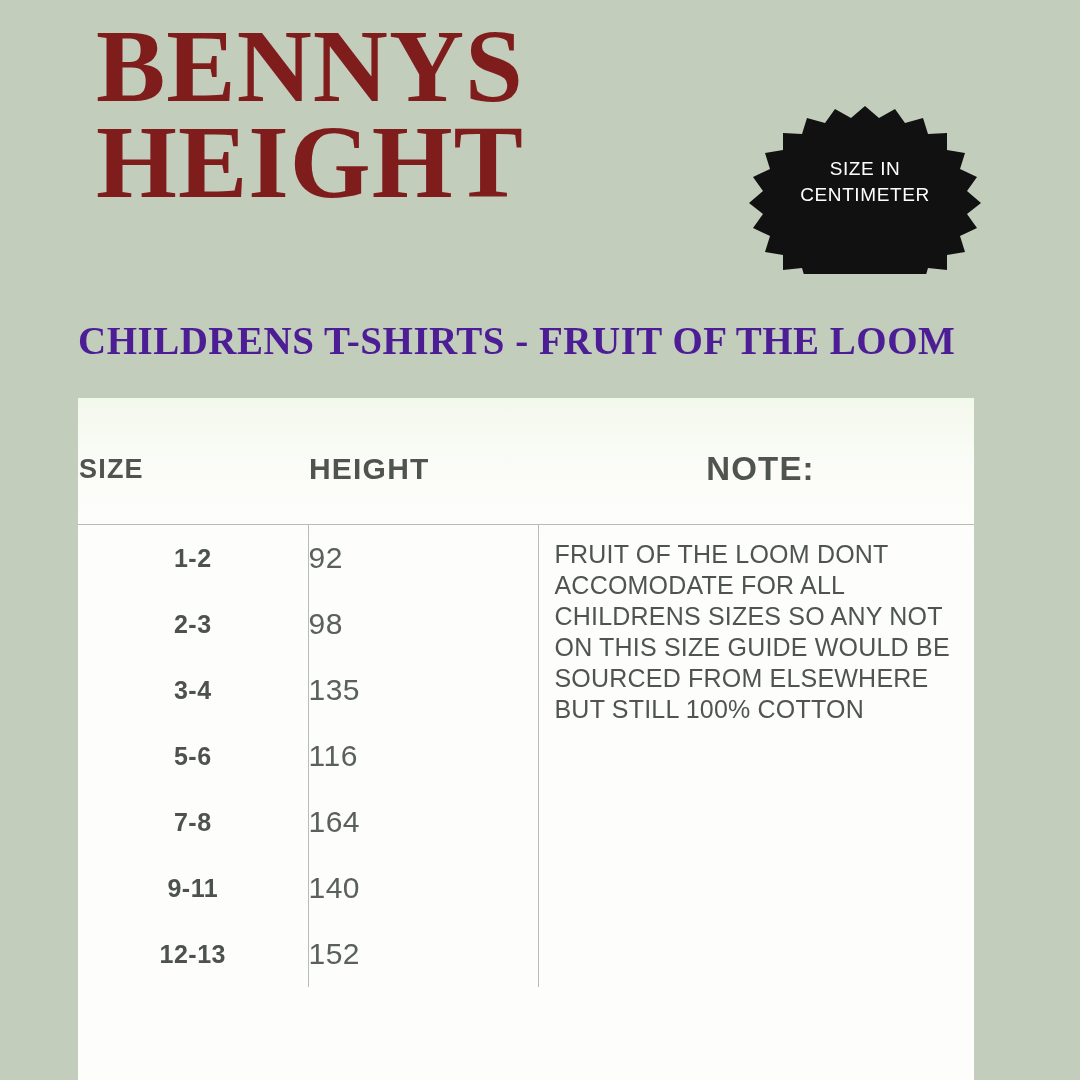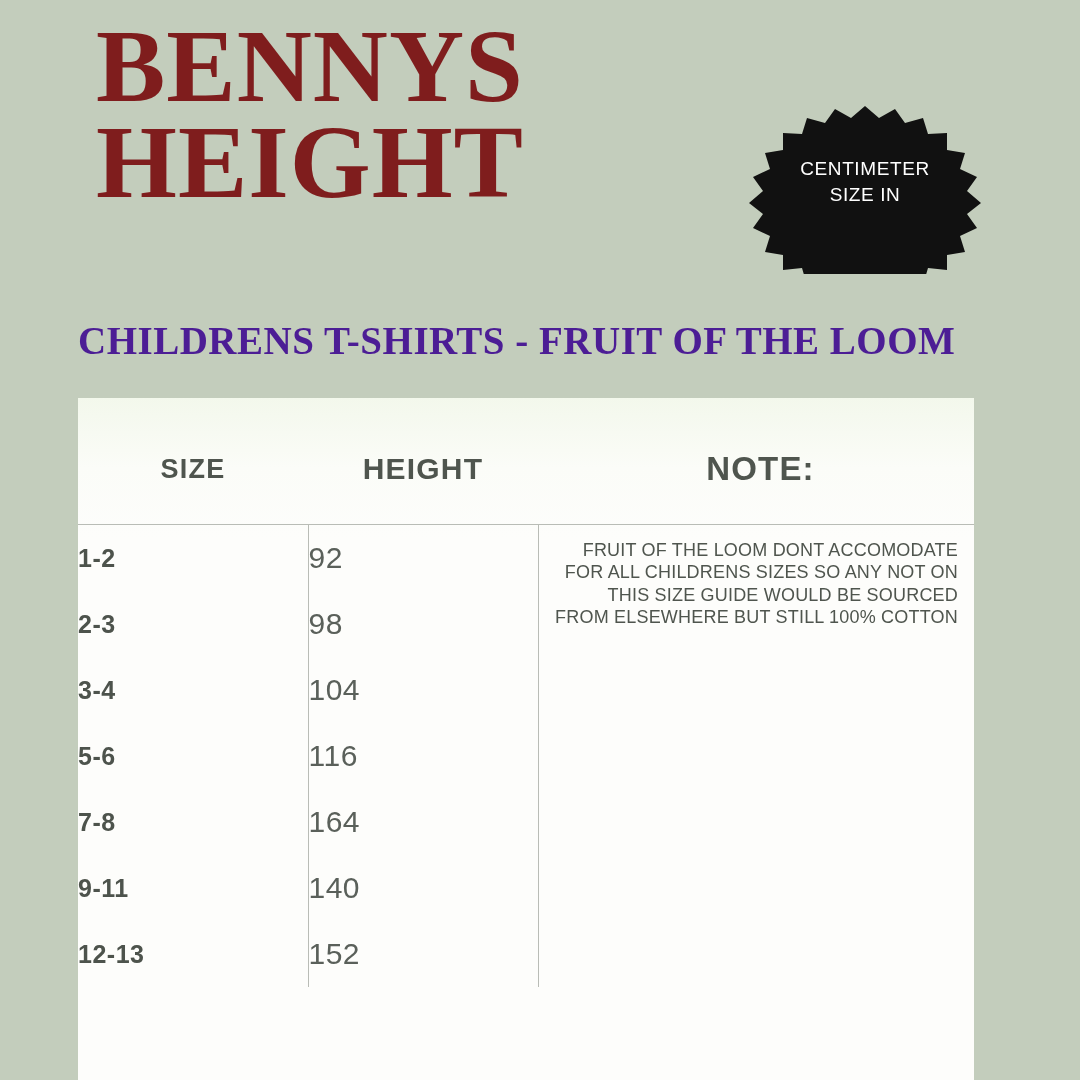--- a/index.html
+++ b/index.html
@@ -91,59 +91,59 @@
   .table col.c1 { width: 230px; }
   .table col.c2 { width: 230px; }
   .table col.c3 { width: 436px; }
 
   .table th {
     font-weight: bold;
     color: #4f554e;
     padding-top: 52px;
     padding-bottom: 36px;
     vertical-align: middle;
-    text-align: center;
+    text-align: left;
     letter-spacing: 1.2px;
   }
   .th-size { font-size: 27px; }
   .th-height { font-size: 30px; }
   .th-note {
     font-size: 33px;
     text-align: center !important;
     padding-left: 10px;
   }
 
   .header-rule td {
     border-bottom: 1.5px solid #b9bcb6;
     height: 0;
     padding: 0;
   }
 
   .table td.size-cell {
     font-size: 25px;
     font-weight: bold;
     color: #4d534c;
-    text-align: left;
+    text-align: center;
     padding: 16px 0;
     letter-spacing: 0.5px;
   }
   .table td.height-cell {
     font-size: 30px;
     color: #5a605a;
     padding: 16px 0;
     border-left: 1.5px solid #b9bcb6;
     border-right: 1.5px solid #b9bcb6;
     letter-spacing: 0.5px;
   }
   .note-cell {
     vertical-align: top;
     padding: 14px 16px 0 16px;
-    text-align: right;
+    text-align: left;
     color: #4f554e;
-    font-size: 18px;
+    font-size: 25px;
     line-height: 1.24;
     letter-spacing: 0.2px;
   }
 </style>
 </head>
 <body>
 
 <div class="brand">
   <span class="line1">BENNYS</span>
   <span class="line2">HEIGHT</span>
@@ -154,22 +154,22 @@
 <div class="badge-wrap">
   <svg width="240" height="170" viewBox="0 0 240 170">
     <polygon fill="#111111" points="
       120,2 134,14 150,5 160,19 178,14 183,30 202,29 202,46 220,49 215,65
       232,73 222,87 236,99 222,110 232,124 215,132 220,148 202,151 202,166
       183,164 178,181 160,175 150,188 134,179 120,191 106,179 90,188 80,175
       62,181 57,164 38,166 38,151 20,148 25,132 8,124 18,110 4,99 18,87
       8,73 25,65 20,49 38,46 38,29 57,30 62,14 80,19 90,5 106,14"></polygon>
   </svg>
   <div class="badge-text">
+    <div>SIZE IN</div>
     <div>CENTIMETER</div>
-    <div>SIZE IN</div>
   </div>
 </div>
 
 <div class="card">
   <table class="table">
     <colgroup>
       <col class="c1">
         <col class="c2">
         <col class="c3">
     </colgroup>
@@ -190,21 +190,21 @@
         <td class="size-cell">1-2</td>
         <td class="height-cell">92</td>
         <td class="note-cell" rowspan="7">FRUIT OF THE LOOM DONT ACCOMODATE FOR ALL CHILDRENS SIZES SO ANY NOT ON THIS SIZE GUIDE WOULD BE SOURCED FROM  ELSEWHERE BUT STILL 100% COTTON</td>
       </tr>
       <tr>
         <td class="size-cell">2-3</td>
         <td class="height-cell">98</td>
       </tr>
       <tr>
         <td class="size-cell">3-4</td>
-        <td class="height-cell">104</td>
+        <td class="height-cell">135</td>
       </tr>
       <tr>
         <td class="size-cell">5-6</td>
         <td class="height-cell">116</td>
       </tr>
       <tr>
         <td class="size-cell">7-8</td>
         <td class="height-cell">164</td>
       </tr>
       <tr>

